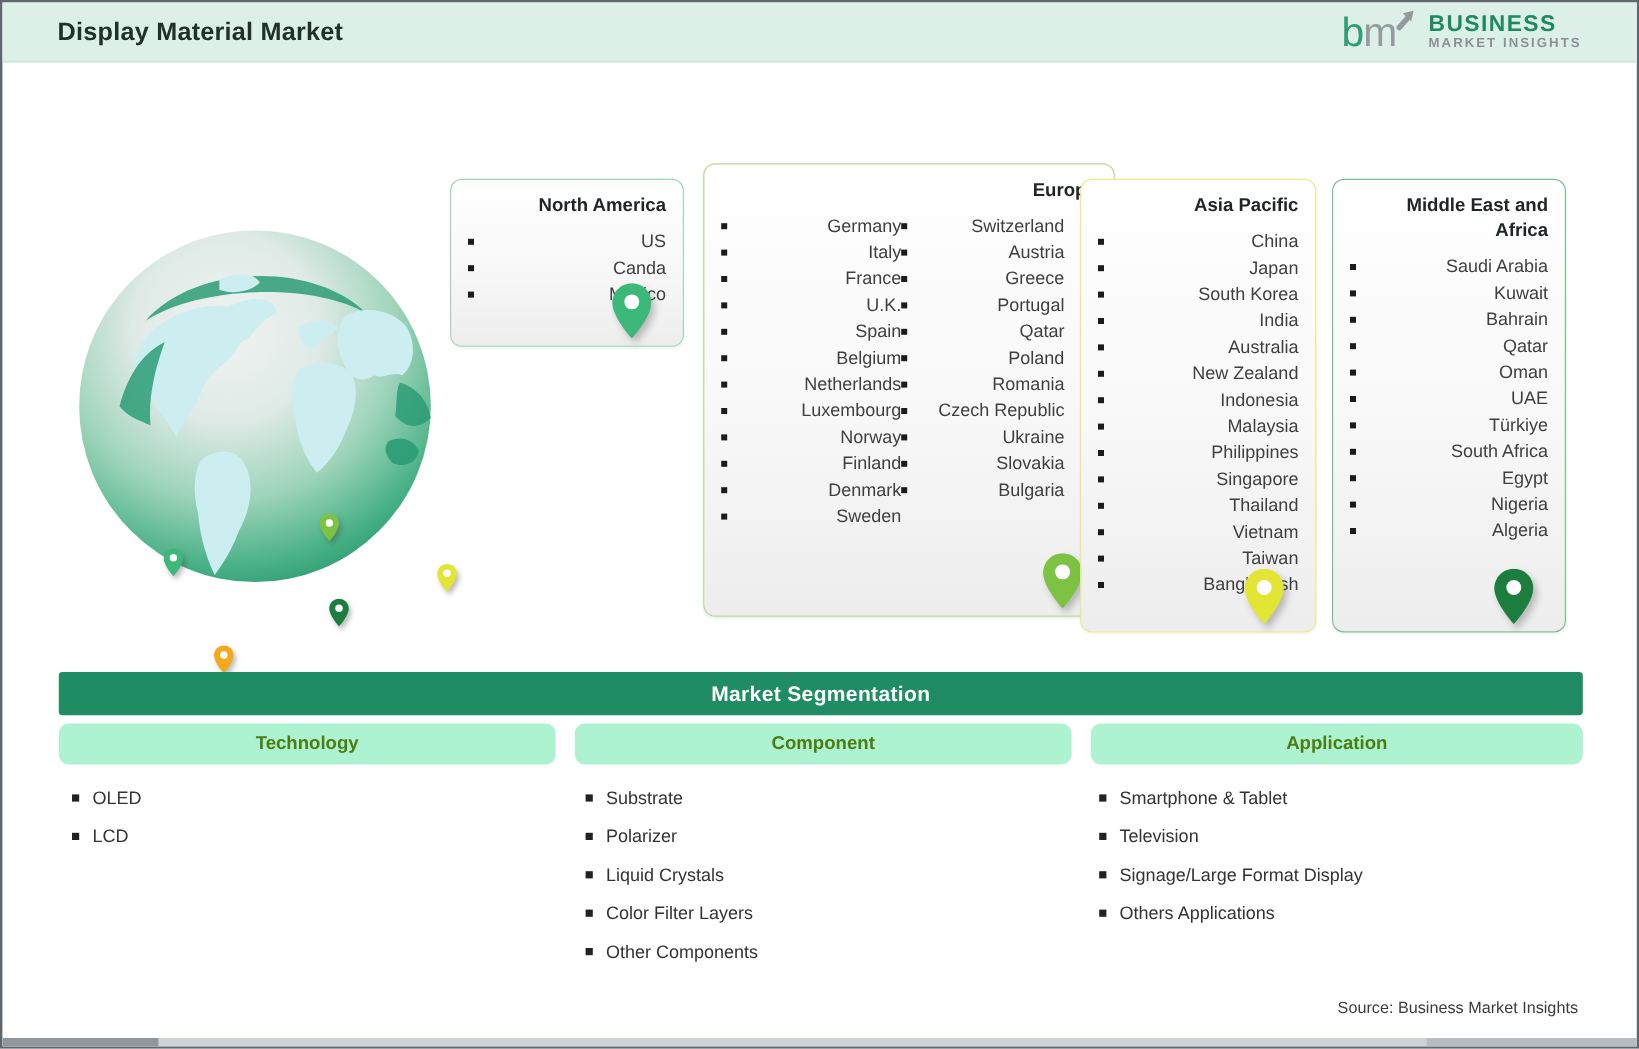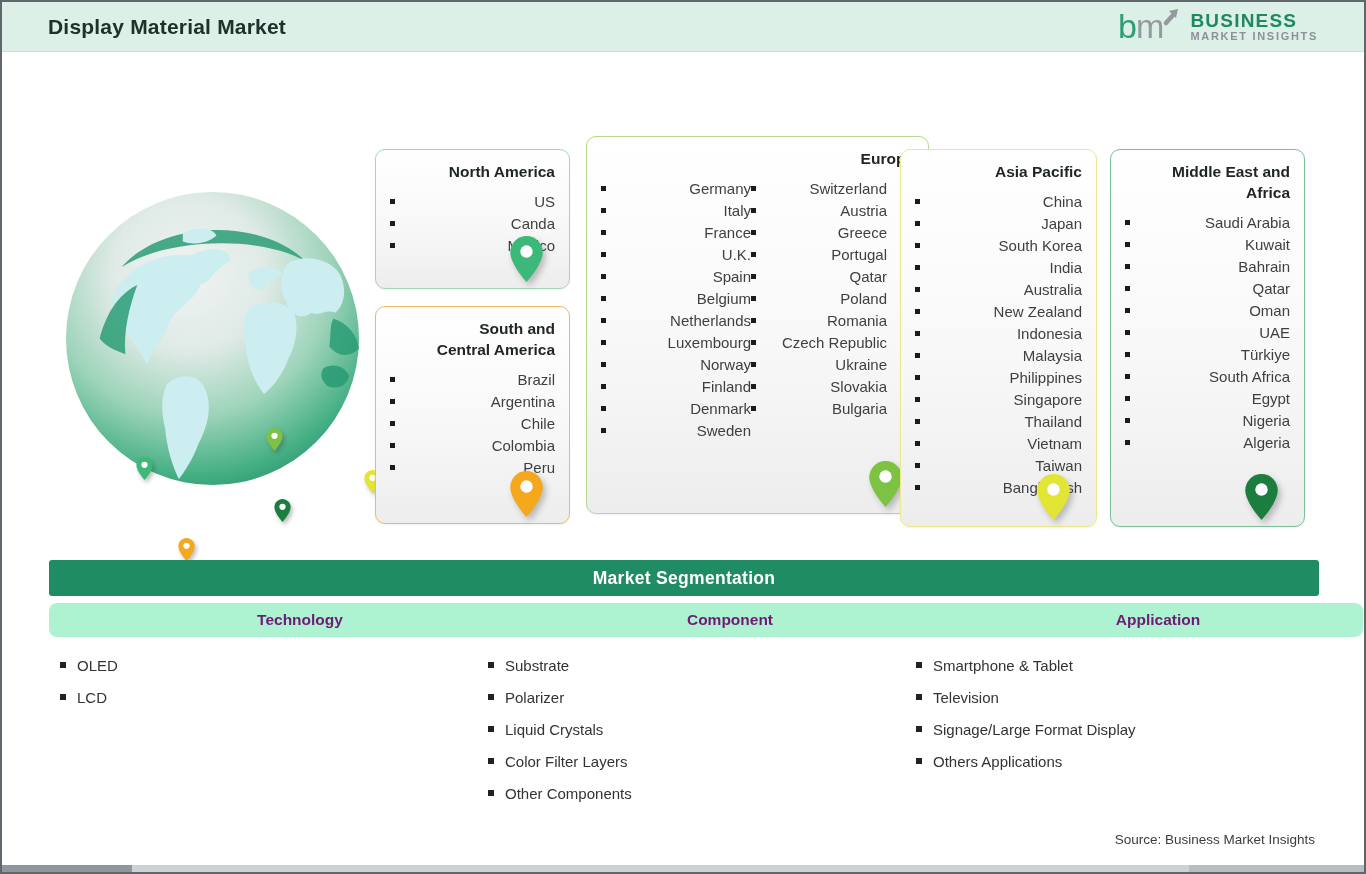--- a/index.html
+++ b/index.html
@@ -40,21 +40,21 @@
   .eu-cols ul:first-child{width:150px;}
   .eu-cols ul:last-child{width:136px;}
   .pin-na .pin-body{fill:#3cb878;}
   .pin-sca .pin-body{fill:#f5a81c;}
   .pin-eu .pin-body{fill:#7dc242;}
   .pin-ap .pin-body{fill:#e3e535;}
   .pin-mea .pin-body{fill:#1b7d3e;}
 
   
   .seg-bar{position:absolute;left:47px;top:558px;width:1270px;height:36px;background:#1f8c63;border-radius:3px;color:#ffffff;display:flex;align-items:center;justify-content:center;font-size:17.5px;font-weight:bold;letter-spacing:.3px;}
-  .pill{position:absolute;top:601px;height:34px;background:#adf3d1;border-radius:8px;display:flex;align-items:center;justify-content:center;font-weight:bold;font-size:15.5px;color:#701a75;padding-left:44px;}
+  .pill{position:absolute;top:601px;height:34px;background:#adf3d1;border-radius:8px;display:flex;align-items:center;justify-content:center;font-weight:bold;font-size:15.5px;color:#4d7c0f;}
   .pill-tech{left:47px;width:414px;}
   .pill-comp{left:477px;width:414px;}
   .pill-app{left:907px;width:410px;}
   .seg-list{position:absolute;top:654px;list-style:none;margin:0;padding:0;}
   .seg-list li{position:relative;font-size:15px;color:#333333;padding-left:17px;line-height:19px;margin-bottom:13px;}
   .seg-list li::before{content:"";position:absolute;left:0;top:6px;width:6px;height:6px;background:#222222;}
   .seg-tech{left:58px;}
   .seg-comp{left:486px;}
   .seg-app{left:914px;}
 
@@ -138,34 +138,20 @@
         <li>US</li>
         <li>Canda</li>
         <li>Mexico</li>
       </ul>
     <svg class="pin pin-na" viewBox="0 0 24 34">
         <path class="pin-body" d="M12 0 C5.4 0 0 5.4 0 12 C0 21 12 34 12 34 C12 34 24 21 24 12 C24 5.4 18.6 0 12 0 Z"></path>
         <circle cx="12" cy="11.5" r="4.6" fill="#ffffff"></circle>
       </svg>
   </section>
 
-  <section class="card card-sca">
-    <h2><span>South and</span><br><span>Central America</span></h2>
-    <ul>
-        <li>Brazil</li>
-        <li>Argentina</li>
-        <li>Chile</li>
-        <li>Colombia</li>
-        <li>Peru</li>
-      </ul>
-    <svg class="pin pin-sca" viewBox="0 0 24 34">
-        <path class="pin-body" d="M12 0 C5.4 0 0 5.4 0 12 C0 21 12 34 12 34 C12 34 24 21 24 12 C24 5.4 18.6 0 12 0 Z"></path>
-        <circle cx="12" cy="11.5" r="4.6" fill="#ffffff"></circle>
-      </svg>
-  </section>
 
   <section class="card card-eu">
     <h2>Europe</h2>
     <div class="eu-cols">
       <ul>
           <li>Germany</li>
           <li>Italy</li>
           <li>France</li>
           <li>U.K.</li>
           <li>Spain</li>

